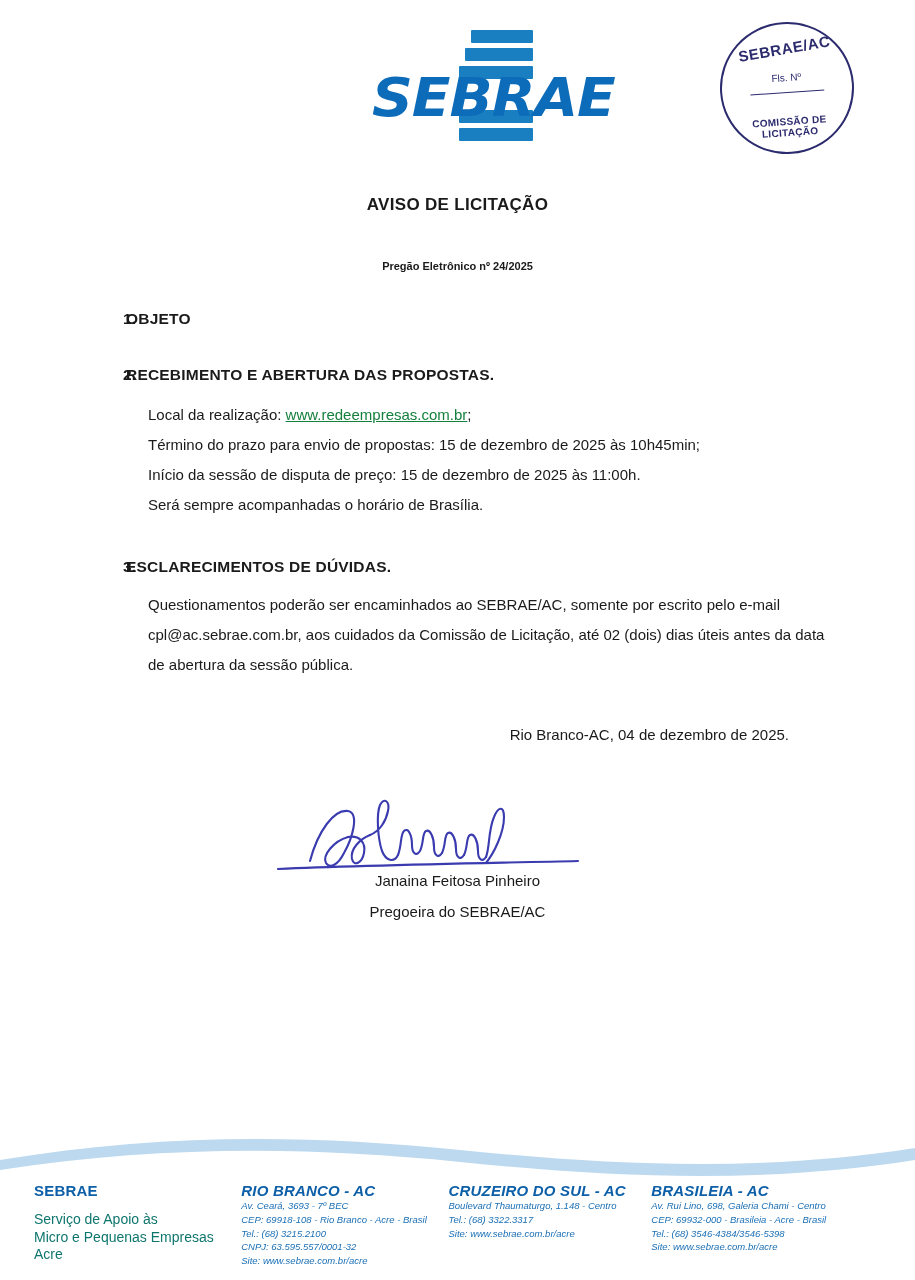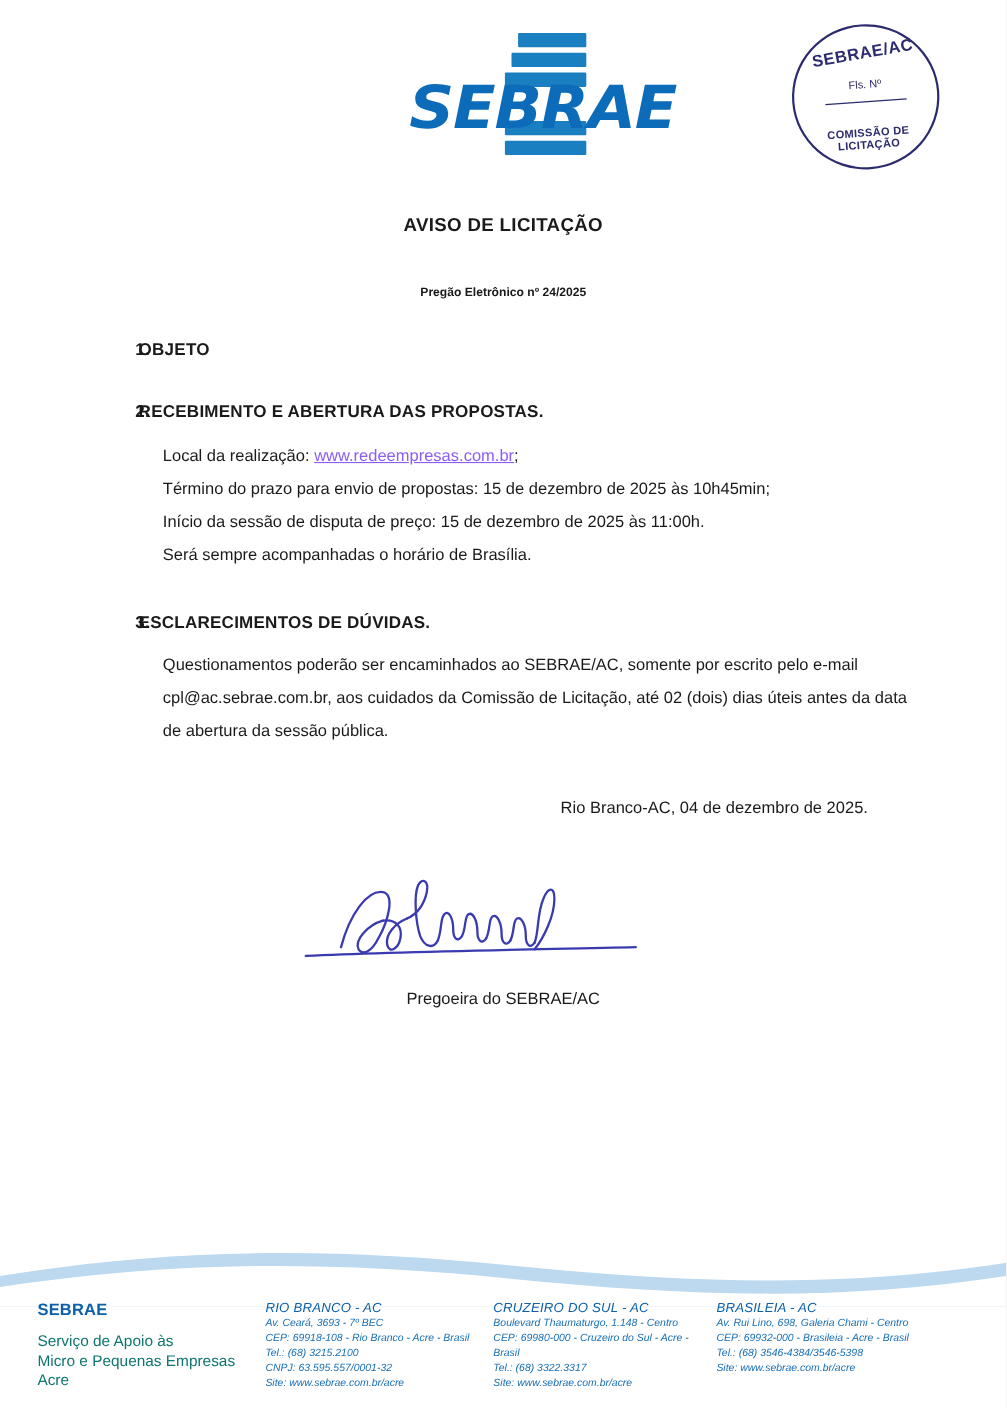--- a/index.html
+++ b/index.html
@@ -160,21 +160,21 @@
   }
   .lines {
     padding-left: 70px;
     margin-top: 16px;
   }
   .lines .ln {
     font-size: 15px;
     line-height: 2.0;
   }
   a.link {
-    color: #8b5cf6;
+    color: #15803d;
     text-decoration: underline;
   }
   .place-date {
     margin-top: 46px;
     text-align: right;
     font-size: 15px;
     padding-right: 48px;
   }
 
   
@@ -234,22 +234,22 @@
     color: #0d5fa8;
     letter-spacing: 0.2px;
   }
   .f-brand-sub {
     font-size: 14px;
     color: #0f766e;
     line-height: 1.25;
     margin-top: 12px;
   }
   .f-city {
-    font-weight: normal;
-    font-size: 12px;
+    font-weight: bold;
+    font-size: 15px;
     color: #0d5fa8;
     font-style: italic;
     letter-spacing: 0.2px;
   }
   .f-line {
     font-size: 9.5px;
     color: #1a6fb5;
     font-style: italic;
     line-height: 1.45;
   }
@@ -322,20 +322,21 @@
           <path d="M30 78 C 120 74, 250 72, 330 70"></path>
           <path d="M62 70 C 70 40, 86 18, 100 20 C 112 22, 104 48, 96 62 C 90 74, 82 78, 78 72 C 74 64, 86 50, 100 46"></path>
           <path d="M100 46 C 112 44, 118 52, 116 62 C 114 72, 106 76, 104 68 C 102 58, 112 48, 122 44"></path>
           <path d="M122 44 C 132 40, 138 30, 140 20 C 142 10, 136 6, 132 14 C 128 24, 130 48, 134 60 C 138 70, 146 72, 150 64"></path>
           <path d="M150 64 C 154 54, 152 44, 156 40 C 160 36, 164 44, 164 54 C 164 62, 168 66, 172 60 C 176 52, 174 42, 178 40 C 182 38, 186 46, 186 56 C 186 64, 190 68, 194 62"></path>
           <path d="M194 62 C 198 54, 196 44, 200 42 C 204 40, 208 48, 208 58 C 208 66, 212 70, 216 64"></path>
           <path d="M216 64 C 220 56, 218 46, 222 44 C 226 42, 230 50, 230 60 C 230 68, 234 72, 238 66"></path>
           <path d="M238 66 C 242 56, 240 40, 246 26 C 250 16, 256 14, 256 26 C 256 42, 246 62, 238 72"></path>
         </g>
       </svg>
+      <div class="sign-name">Janaina Feitosa Pinheiro</div>
       <div class="sign-role">Pregoeira do SEBRAE/AC</div>
     </div>
   </div>
 
   <div class="footer">
     <svg class="wave" viewBox="0 0 915 58" preserveAspectRatio="none">
       <path d="M0,30 C 160,4 300,4 460,20 C 620,36 760,42 915,18 L915,58 L0,58 Z" fill="#bcd9ef"></path>
       <path d="M0,40 C 160,16 300,16 460,32 C 620,48 760,54 915,30 L915,58 L0,58 Z" fill="#ffffff"></path>
     </svg>
 
@@ -352,21 +353,20 @@
         <div class="f-line">Av. Ceará, 3693 - 7º BEC</div>
         <div class="f-line">CEP: 69918-108 - Rio Branco - Acre - Brasil</div>
         <div class="f-line">Tel.: (68) 3215.2100</div>
         <div class="f-line">CNPJ: 63.595.557/0001-32</div>
         <div class="f-line">Site: www.sebrae.com.br/acre</div>
       </div>
 
       <div class="fcol c2">
         <div class="f-city">CRUZEIRO DO SUL - AC</div>
         <div class="f-line">Boulevard Thaumaturgo, 1.148 - Centro</div>
-        <div class="f-line">CEP: 69980-000 - Cruzeiro do Sul - Acre - Brasil</div>
         <div class="f-line">Tel.: (68) 3322.3317</div>
         <div class="f-line">Site: www.sebrae.com.br/acre</div>
       </div>
 
       <div class="fcol c3">
         <div class="f-city">BRASILEIA - AC</div>
         <div class="f-line">Av. Rui Lino, 698, Galeria Chami - Centro</div>
         <div class="f-line">CEP: 69932-000 - Brasileia - Acre - Brasil</div>
         <div class="f-line">Tel.: (68) 3546-4384/3546-5398</div>
         <div class="f-line">Site: www.sebrae.com.br/acre</div>

